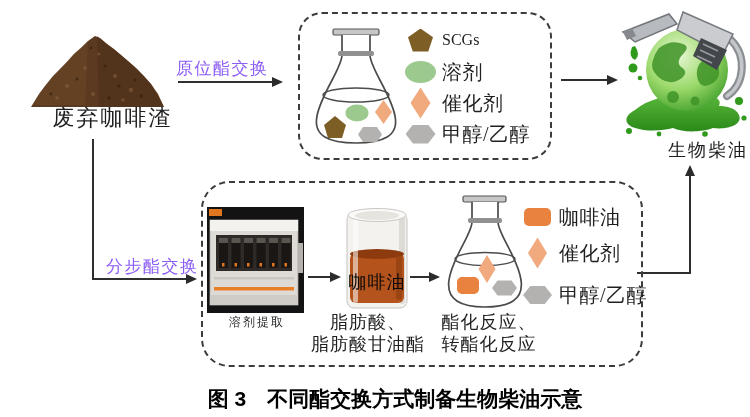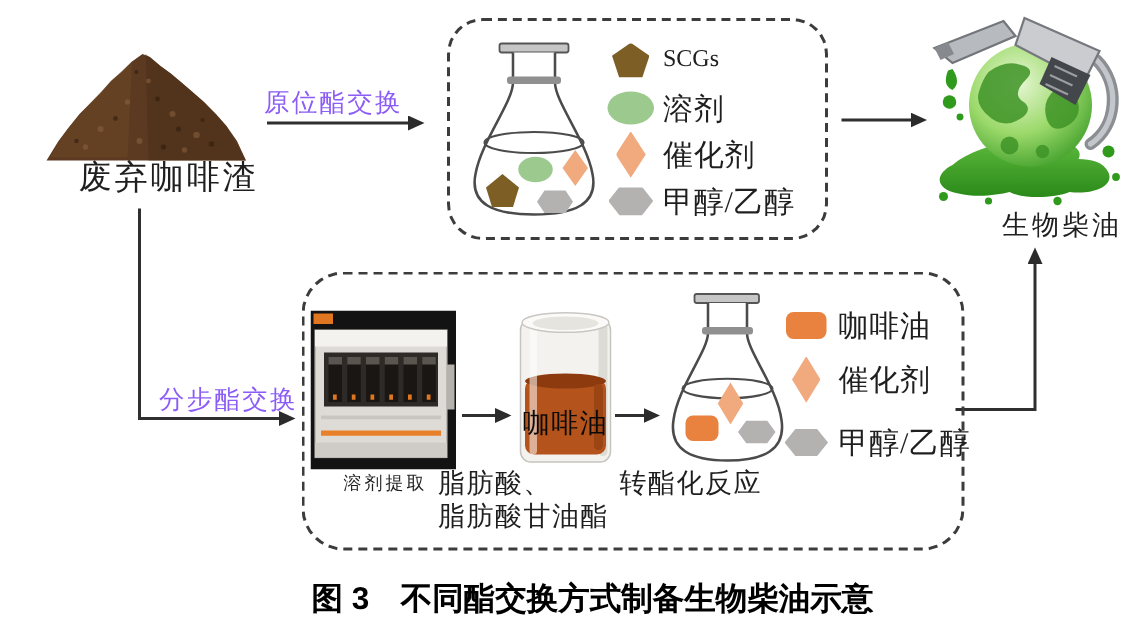--- a/index.html
+++ b/index.html
@@ -18,21 +18,21 @@
   .licon-box{width:31px;display:flex;justify-content:center;align-items:center;flex:0 0 31px;}
   .licon{display:block;}
   .shape-pentagon{width:25px;height:23px;clip-path:polygon(50% 0,100% 38%,81% 100%,19% 100%,0 38%);}
   .shape-ellipse{width:31px;height:22px;border-radius:50%;}
   .shape-diamond{width:20px;height:31px;clip-path:polygon(50% 0,100% 50%,50% 100%,0 50%);}
   .shape-hexagon{width:30px;height:19px;clip-path:polygon(25% 0,75% 0,100% 50%,75% 100%,25% 100%,0 50%);}
   .shape-rounded-square{width:27px;height:18px;border-radius:5px;}
   .ltext{font-size:20px;letter-spacing:0.5px;white-space:nowrap;color:#1f1f1f;}
   .beaker-text{position:absolute;left:339px;top:270px;width:76px;text-align:center;
     font-size:18px;letter-spacing:1px;color:#0a0a0a;}
-  .two-line{position:absolute;text-align:left;font-size:18px;line-height:22px;letter-spacing:1px;color:#1f1f1f;}
+  .two-line{position:absolute;text-align:center;font-size:18px;line-height:22px;letter-spacing:1px;color:#1f1f1f;}
   svg{display:block;}
 </style>
 </head>
 <body>
 
 <div class="canvas">
 
   <svg class="abs" style="left:0;top:0;" width="750" height="417" viewBox="0 0 750 417">
     <defs>
       <marker id="ah" markerUnits="userSpaceOnUse" markerWidth="14" markerHeight="12" refX="1" refY="5" orient="auto">
@@ -219,20 +219,21 @@
   <svg class="abs" style="left:441px;top:193px;" width="88" height="122" viewBox="0 0 88 122">
     <rect x="22" y="3" width="43" height="6" rx="1.5" fill="#c6c6c6" stroke="#555" stroke-width="1.2"></rect>
     <path d="M31,9 L31,29 C31,41 11,65 8,87 C5,107 20,114 44,114 C68,114 83,107 80,87 C77,65 57,41 57,29 L57,9" fill="#ffffff" stroke="#4b4b4b" stroke-width="1.7" stroke-linejoin="round"></path>
     <rect x="27" y="25" width="34" height="5" rx="2" fill="#909090"></rect>
     <ellipse cx="44" cy="66" rx="30" ry="6.5" fill="none" stroke="#4b4b4b" stroke-width="1.4"></ellipse>
     <rect x="16" y="84" width="22" height="17" rx="5" fill="#e8823e"></rect>
     <polygon points="46,62 54.5,76 46,90 37.5,76" fill="#f1a97e"></polygon>
     <polygon points="56.5,87.5 70.5,87.5 76,95 70.5,102.5 56.5,102.5 51,95" fill="#b4b1b1"></polygon>
   </svg>
   <div class="two-line" style="left:413px;top:311px;width:152px;">
+    <div>酯化反应、</div>
     <div>转酯化反应</div>
   </div>
 
   <svg class="abs" style="left:0;top:0;" width="750" height="417" viewBox="0 0 750 417" pointer-events="none">
     <g stroke="#2f2f2f" stroke-width="2" fill="none">
       <path d="M308,277 L331,277" marker-end="url(#ah)"></path>
       <path d="M410,277 L430,277" marker-end="url(#ah)"></path>
     </g>
   </svg>
 

